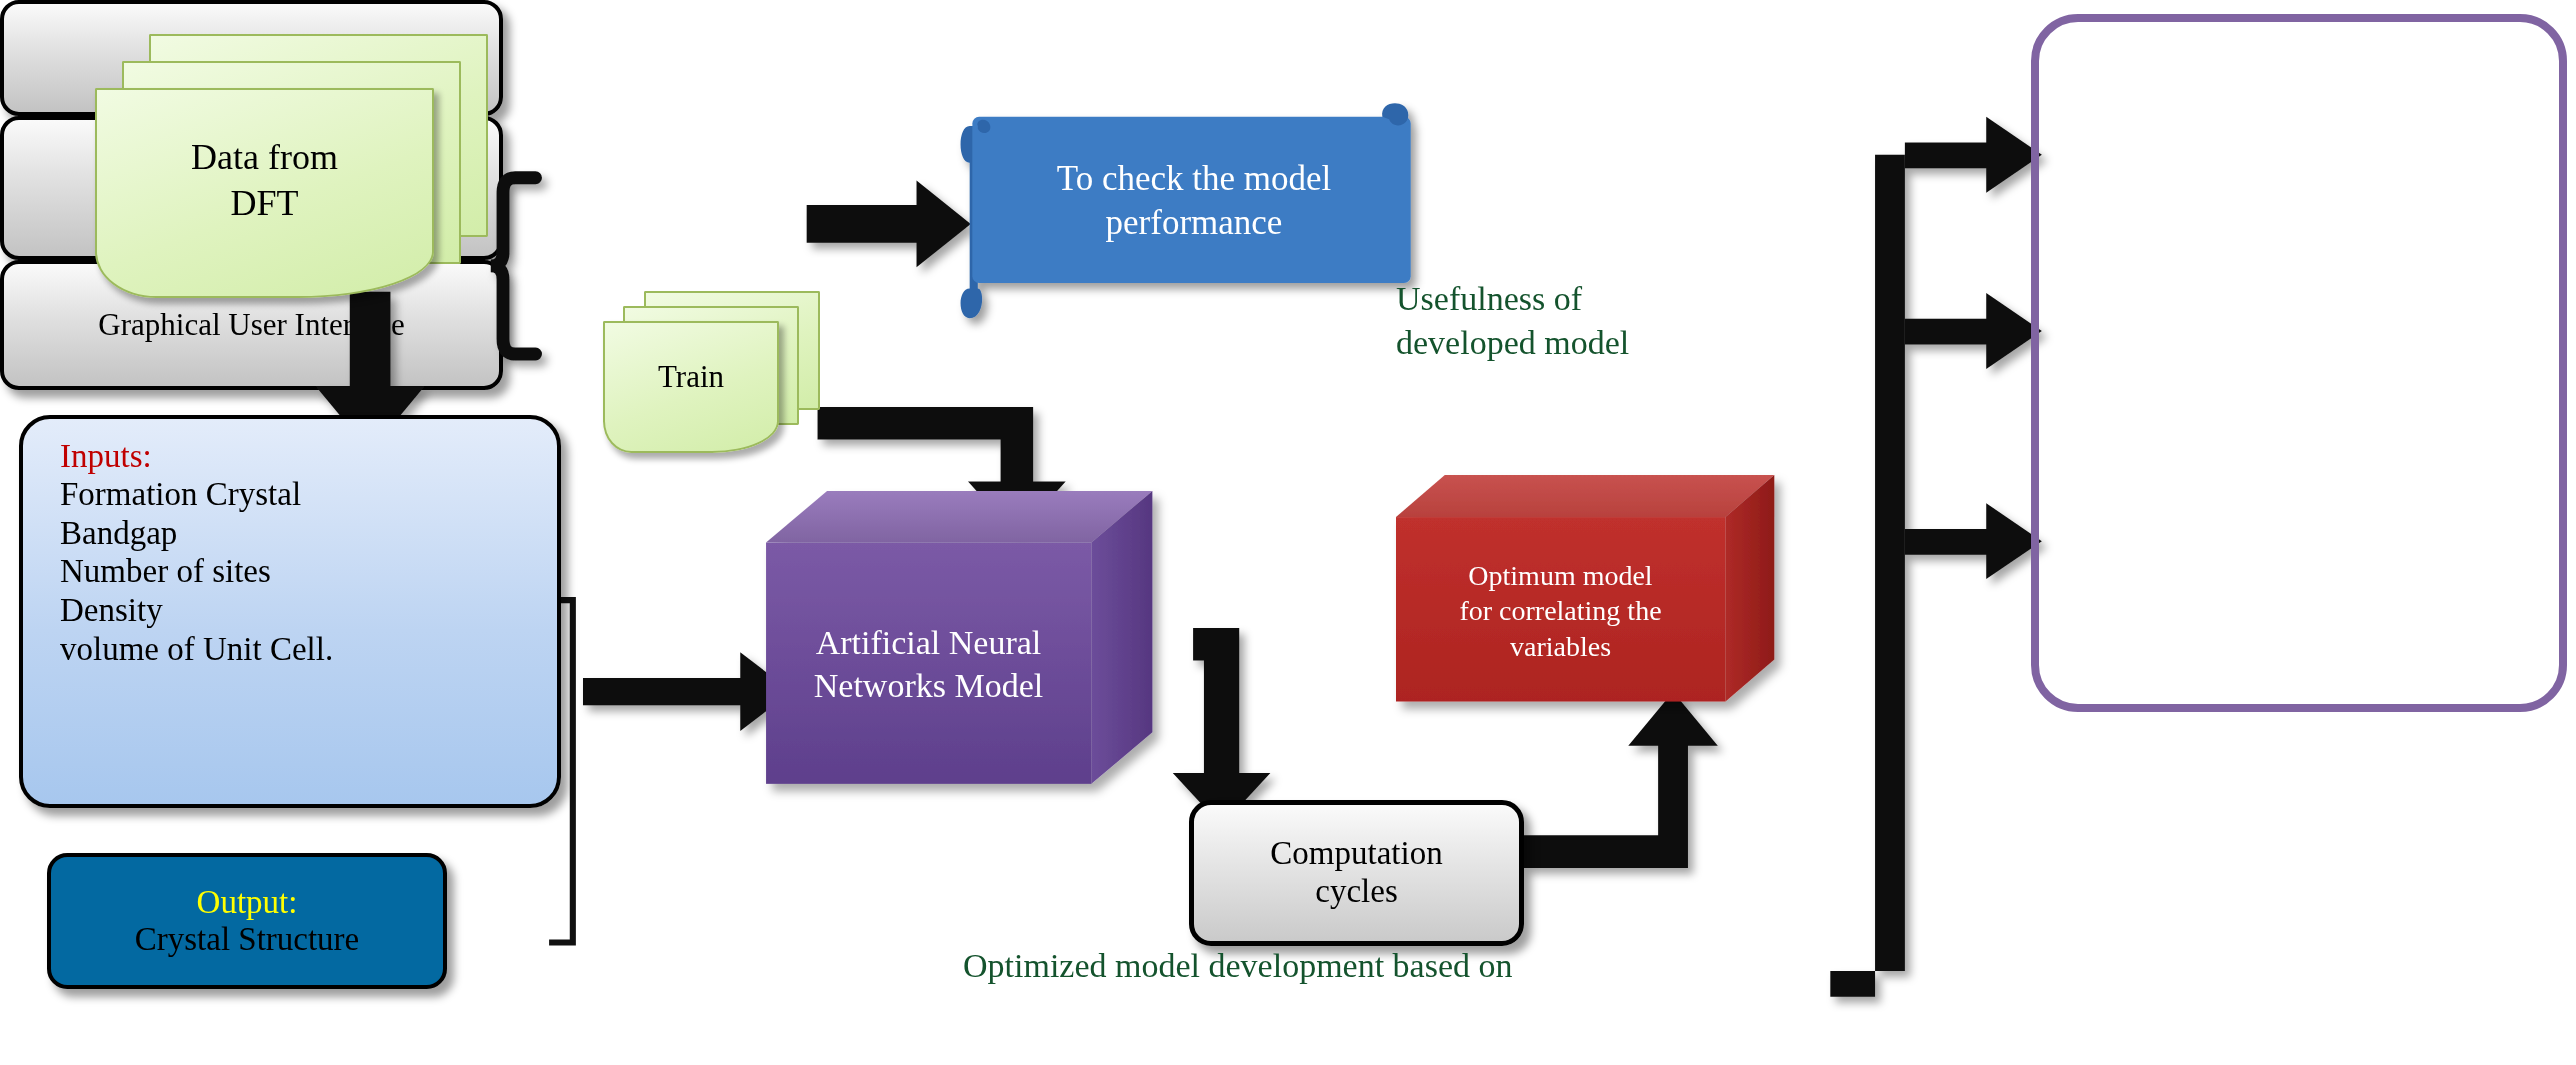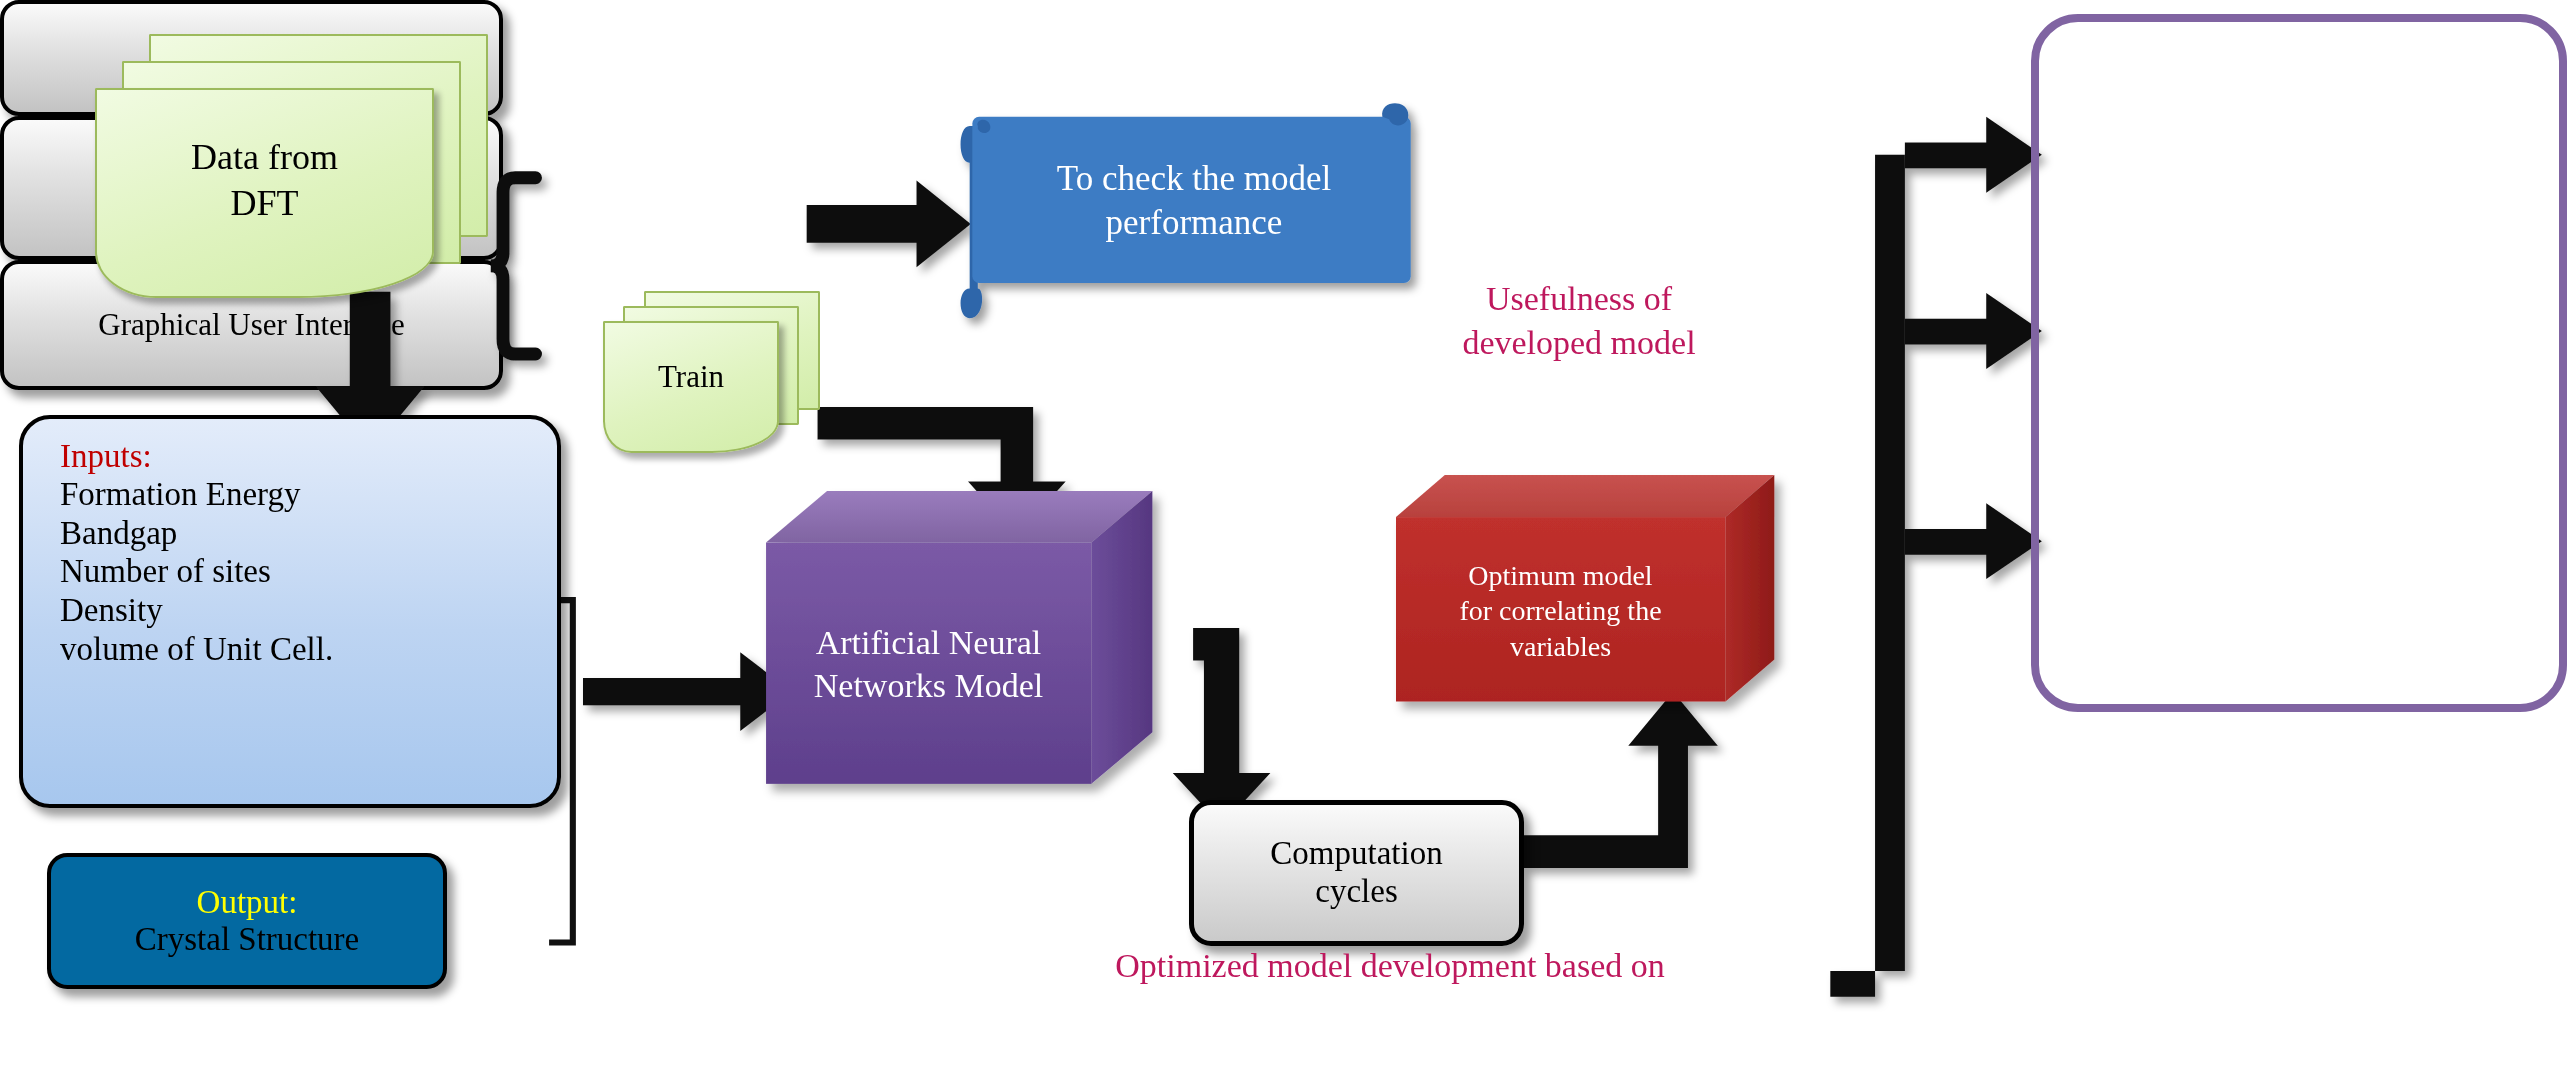--- a/index.html
+++ b/index.html
@@ -1,19 +1,19 @@
 <!DOCTYPE html>
 <html style="font-size:11px"><head>
 <meta charset="utf-8">
 <style>
   html,body{margin:0;padding:0;background:#fff;}
   body{width:2576px;height:1066px;position:relative;overflow:hidden;
        font-family:"Liberation Serif", serif;}
   .stage{position:absolute;left:0;top:0;width:2576px;height:1066px;}
-  .txt{position:absolute;color:#be185d;text-align:center;line-height:1.15;}
+  .txt{position:absolute;color:#14532d;line-height:1.15;}
 
   
   .sheetwrap{position:absolute;}
   .sheet{position:absolute;box-sizing:border-box;border:2px solid #9CBA5C;
          background:linear-gradient(160deg,#F1FBE2 0%,#DFF3BF 55%,#D2EDA9 100%);
          border-radius:1.4px;}
   .sheet.gray{border:2px solid #2A2A2A;
          background:linear-gradient(160deg,#FCFCFC 0%,#DADADA 45%,#B8B8B8 100%);}
   .sheet.front{box-shadow:4.1px 5.4px 6.8px rgba(0,0,0,.33);}
   .sheetlabel{position:absolute;width:100%;text-align:center;color:#000;}
@@ -148,21 +148,21 @@
   </div>
 
   <div class="txt" style="left:1396px;top:277px;width:366px;font-size:34px;line-height:1.3;">
     <div>Usefulness of</div>
     <div>developed model</div>
   </div>
 
   <div class="rbox inputs-box" style="left:19px;top:415px;width:542px;height:393px;padding:17.6px 0 0 37px;
        display:block;">
     <div style="font-size:33px;color:#C00000;line-height:1.17;">Inputs:</div>
-    <div style="font-size:33px;line-height:1.17;">Formation Energy</div>
+    <div style="font-size:33px;line-height:1.17;">Formation Crystal</div>
     <div style="font-size:33px;line-height:1.17;">Bandgap</div>
     <div style="font-size:33px;line-height:1.17;">Number of sites</div>
     <div style="font-size:33px;line-height:1.17;">Density</div>
     <div style="font-size:33px;line-height:1.17;">volume of Unit Cell.</div>
   </div>
 
   <div class="rbox output-box" style="left:47px;top:853px;width:400px;height:136px;
        display:flex;flex-direction:column;align-items:center;justify-content:center;">
     <div style="font-size:33px;color:#FFFF00;line-height:1.12;">Output:</div>
     <div style="font-size:33px;color:#000;line-height:1.12;">Crystal Structure</div>

